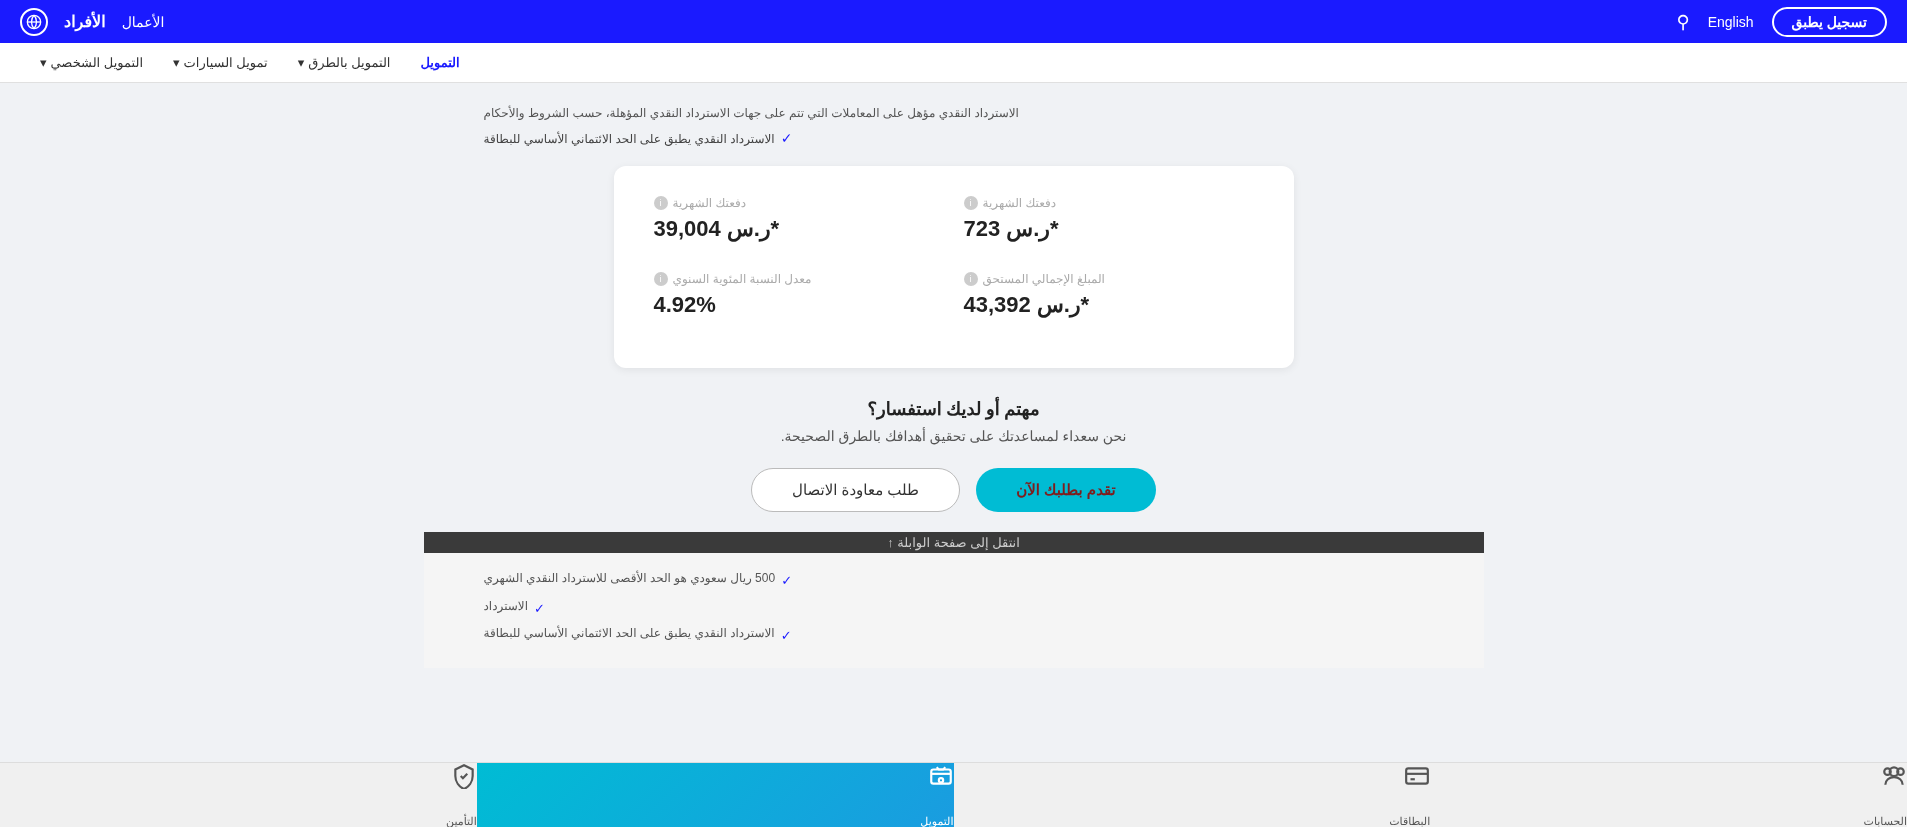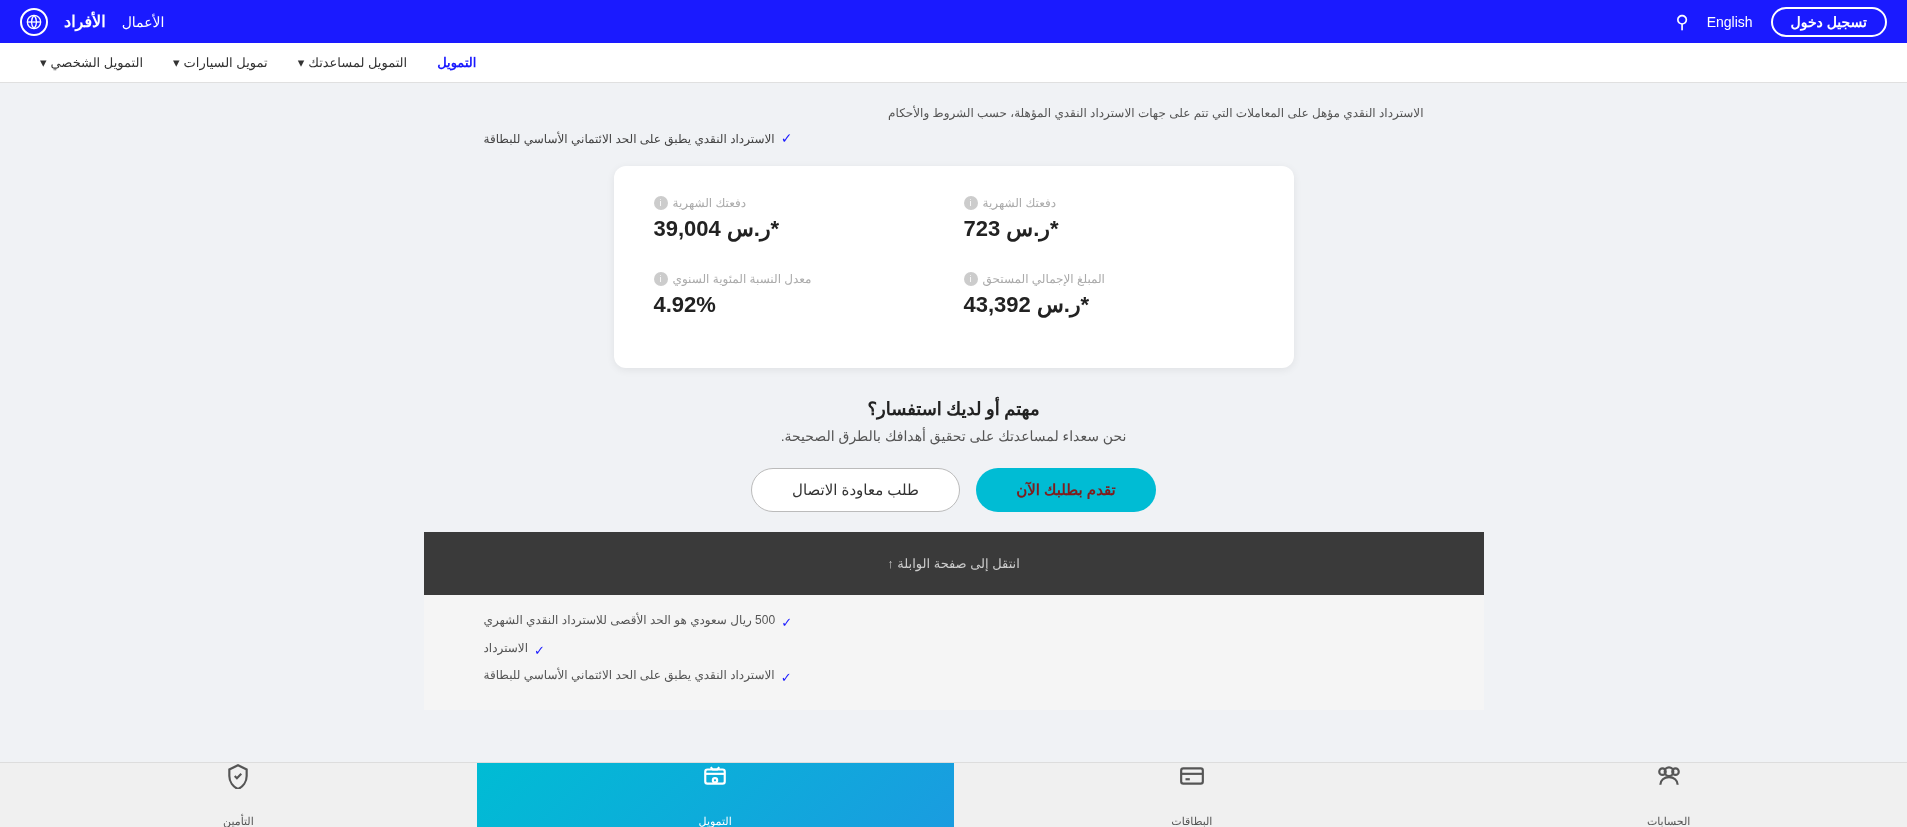--- a/index.html
+++ b/index.html
@@ -87,21 +87,21 @@
 
     
     .main-content {
       max-width: 1100px;
       margin: 0 auto;
       padding: 10px 20px 80px;
     }
 
     
     .info-text-block {
-      text-align: right;
+      text-align: left;
       padding: 10px 60px 5px;
       font-size: 12px;
       color: #555;
       line-height: 1.7;
       direction: rtl;
     }
     .info-text-block p {
       margin-bottom: 4px;
     }
     .check-item {
@@ -217,21 +217,21 @@
       font-size: 15px;
       cursor: pointer;
       min-width: 180px;
     }
 
     
     .dark-banner {
       background: #3a3a3a;
       color: #ccc;
       text-align: center;
-      padding: 24px 20px;
+      padding: 3px 20px;
       font-size: 13px;
       cursor: pointer;
       margin-top: 10px;
     }
 
     
     .footnotes {
       background: #f5f5f5;
       padding: 16px 60px;
       font-size: 12px;
@@ -265,21 +265,21 @@
       display: flex;
       height: 65px;
       border-top: 1px solid #ddd;
       z-index: 100;
     }
 
     .bottom-tab {
       flex: 1;
       display: flex;
       flex-direction: column;
-      align-items: center;
+      align-items: flex-start;
       justify-content: center;
       font-size: 12px;
       color: #555;
       cursor: pointer;
       gap: 20px;
     }
 
     .bottom-tab.active {
       background: linear-gradient(135deg, #00bcd4, #1a9ce0);
       color: white;
@@ -304,21 +304,21 @@
       align-items: center;
       justify-content: center;
       cursor: pointer;
     }
   </style>
 </head>
 <body>
 
 <nav class="top-nav">
   <div class="top-nav-right">
-    <button class="register-btn">تسجيل دخول</button>
+    <button class="register-btn">تسجيل يطبق</button>
     <button class="lang-btn">English</button>
     <span class="search-icon-nav">⚲</span>
   </div>
   <div class="top-nav-left">
     <span class="nav-link">الأعمال</span>
     <span class="nav-link" style="font-weight:bold;font-size:16px;text-align:center;">الأفراد</span>
     <div class="circle-icon">
       <svg width="16" height="16" viewBox="0 0 24 24" fill="none" stroke="white" stroke-width="2">
         <circle cx="12" cy="12" r="10"></circle>
         <path d="M12 2 C7 7 7 17 12 22"></path>
@@ -327,21 +327,21 @@
       </svg>
     </div>
   </div>
 </nav>
 
 <div class="second-nav">
   <span class="second-nav-item second-nav-active">
     <span>التمويل</span>
   </span>
   <span class="second-nav-item">
-    <span>التمويل لمساعدتك</span>
+    <span>التمويل بالطرق</span>
     <span>▾</span>
   </span>
   <span class="second-nav-item">
     <span>تمويل السيارات</span>
     <span>▾</span>
   </span>
   <span class="second-nav-item">
     <span>التمويل الشخصي</span>
     <span>▾</span>
   </span>

